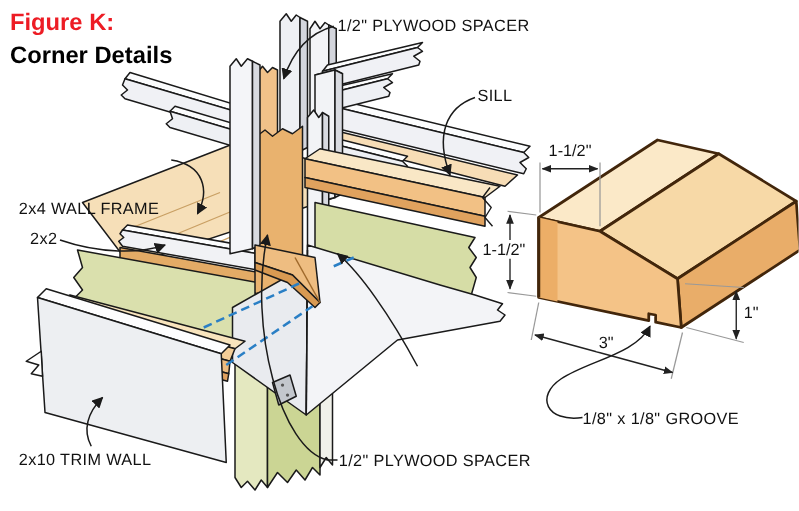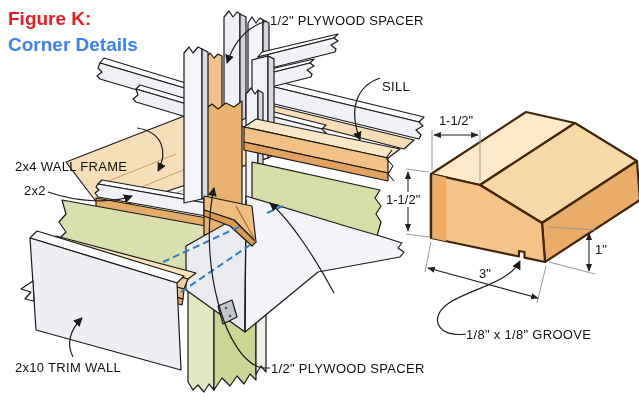--- a/index.html
+++ b/index.html
@@ -4,21 +4,21 @@
 <style>
   html,body{margin:0;padding:0;background:#fff;}
   #stage{position:relative;width:639px;height:409px;background:#fff;overflow:hidden;
          font-family:"Liberation Sans",sans-serif;}
   #art{position:absolute;left:0;top:0;}
   .lbl{position:absolute;font-size:13px;letter-spacing:.3px;color:#111;white-space:nowrap;line-height:16px;}
   .dim{position:absolute;font-size:13px;color:#111;white-space:nowrap;}
   .dim.bg{background:#fff;padding:0 2px;}
   #title{position:absolute;left:8px;top:6px;font-weight:800;font-size:19px;line-height:26px;}
   #title .fig{color:#ed1c24;}
-  #title .sub{color:#3b82f6;}
+  #title .sub{color:#000000;}
   .ctr{text-align:center;}
 </style>
 </head>
 <body>
 
 <div id="stage">
 
 <svg id="art" width="639" height="409" viewBox="0 0 639 409">
   <defs>
     <marker id="arr" viewBox="0 0 10 10" refX="9" refY="5" markerWidth="7.5" markerHeight="7.5" orient="auto">
@@ -186,21 +186,21 @@
     <path d="M466,334 C437,338 428,317 449,303 C470,289 509,283 520,261" fill="none" stroke="#1a1a1a" stroke-width="1.2" marker-end="url(#arr)"></path>
   </g>
 </svg>
 
 <div id="title">
   <div class="fig">Figure K:</div>
   <div class="sub">Corner Details</div>
 </div>
 
 <div class="lbl" style="left:270px;top:13px;">1/2" PLYWOOD SPACER</div>
-<div class="lbl" style="left:382px;top:69px;margin-top:10px;">SILL</div>
+<div class="lbl" style="left:382px;top:69px;">SILL</div>
 <div class="lbl" style="left:15px;top:120px;margin-top:39px;">2x4 WALL FRAME</div>
 <div class="lbl" style="left:24px;top:183px;">2x2</div>
 <div class="lbl" style="left:15px;top:360px;">2x10 TRIM WALL</div>
 <div class="lbl" style="left:271px;top:361px;">1/2" PLYWOOD SPACER</div>
 <div class="lbl" style="left:466px;top:327px;">1/8" x 1/8" GROOVE</div>
 
 <div class="dim ctr" style="left:430px;top:113px;width:52px;">1-1/2"</div>
 <div class="dim bg" style="left:384px;top:192px;">1-1/2"</div>
 <div class="dim bg" style="left:477px;top:266px;">3"</div>
 <div class="dim" style="left:595px;top:242px;">1"</div>

